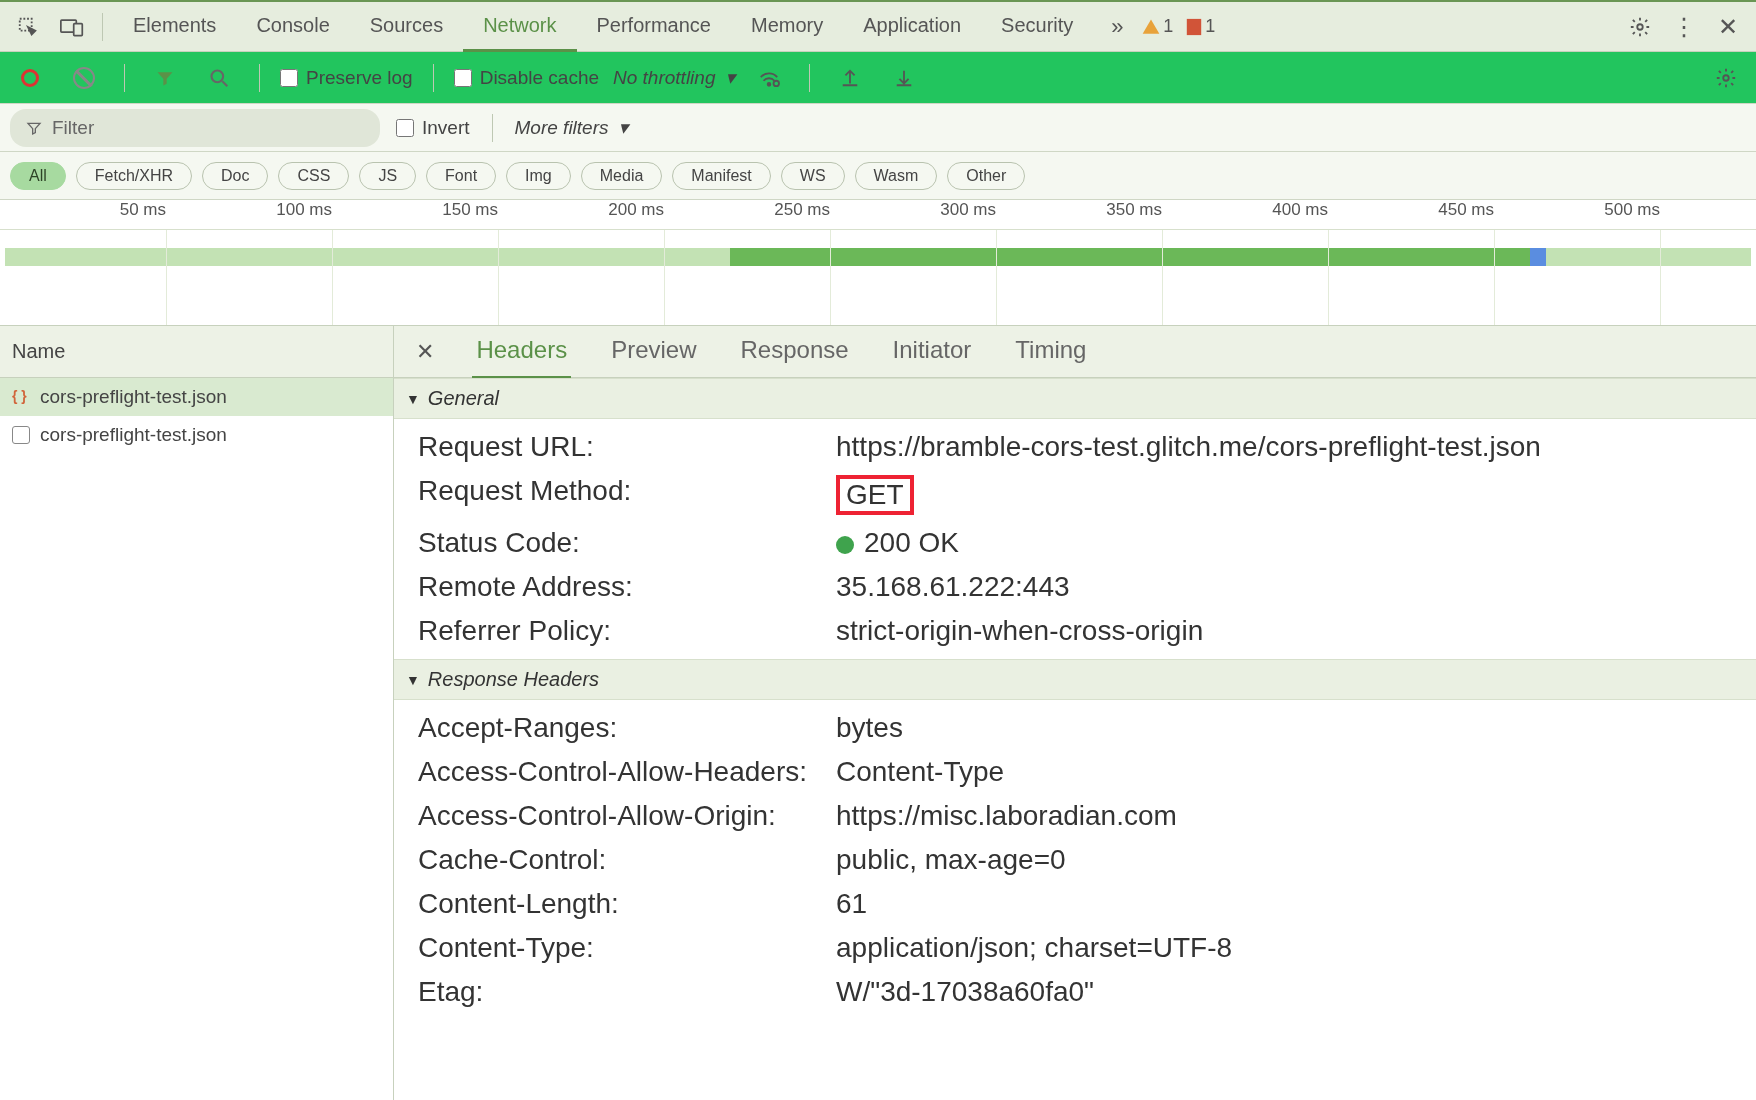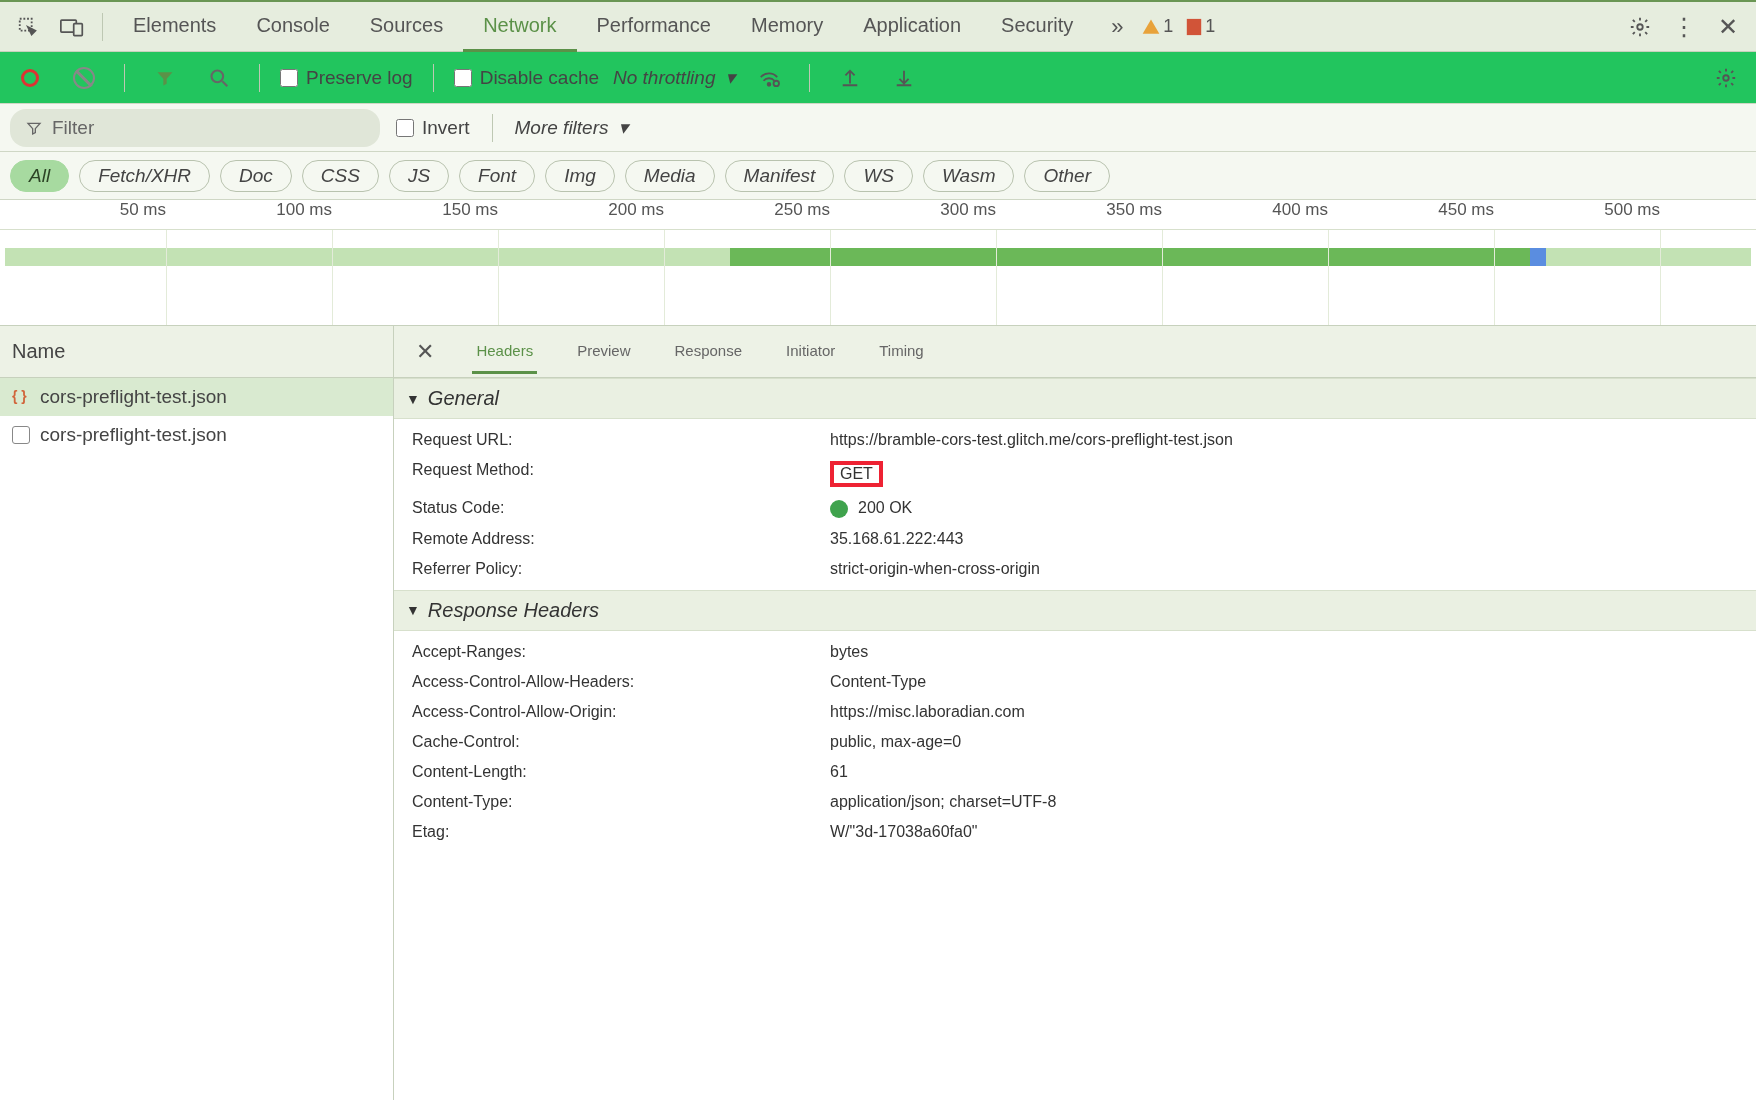--- a/index.html
+++ b/index.html
@@ -77,23 +77,22 @@
 }
 .filter-input span.fi-icon { color:#666; }
 .filter-input span.fi-text { color:#666; font-size:19px;}
 .type-bar {
   display:flex; align-items:center; gap:10px;
   height:48px; background:#f5f8f1; border-bottom:1px solid #cfd7c5;
   padding:6px 10px;
 }
 .pill {
   border:1.5px solid #b9c3af; border-radius:16px;
-  padding:4px 18px; font-size:19px; color:#444; cursor:pointer;
+  padding:4px 18px; font-size:16px; color:#444; cursor:pointer;
   background:#f5f8f1;
-  font-style:italic;
 }
 .pill.active { background:#a7daa0; border-color:#a7daa0; color:#2d4426;}
 .timeline {
   height:126px; background:#fff; border-bottom:1px solid #c7d1bd;
   position:relative;
 }
 .timeline-ticks {
   height:30px; display:flex; font-size:17px; color:#555;
   border-bottom:1px solid #d7e0cc;
 }
@@ -128,30 +127,30 @@
 .file-row.sel { background:#d9ead0;}
 .file-ico { width:18px; height:18px; display:inline-block;}
 .file-ico.json { color:#d1653b; font-weight:bold; font-size:14px;}
 .file-ico.doc { border:1.5px solid #888; border-radius:3px;}
 .right-panel { flex:1; display:flex; flex-direction:column; background:#fff;}
 .detail-tabs {
   height:52px; background:#edf2e6; border-bottom:1px solid #c7d1bd;
   display:flex; align-items:center; gap:30px; padding:0 14px;
 }
 .close-x { font-size:22px; color:#555; cursor:pointer; padding:0 8px;}
-.dtab { font-size:15px; color:#666; cursor:pointer; padding:12px 4px;}
+.dtab { font-size:24px; color:#666; cursor:pointer; padding:12px 4px;}
 .dtab.active { color:#5b9148; border-bottom:3px solid #5b9148;}
 .section-header {
   background:#eaf0e2; border-bottom:1px solid #d7e0cc; border-top:1px solid #d7e0cc;
   padding:8px 12px; font-size:20px; color:#333;
   display:flex; align-items:center; gap:4px;font-style:italic;
 }
 .section-header::before { content:'▼'; font-size:14px; margin-right:4px;}
 .kv-block { padding:6px 18px;}
-.kv-row { display:flex; padding:6px 0; font-size:16px;}
+.kv-row { display:flex; padding:6px 0; font-size:28px;margin-left:6px;}
 .kv-key { width:418px; color:#333;}
 .kv-val { color:#333; flex:1;}
 .status-dot {
   display:inline-block; width:18px; height:18px; border-radius:50%;
   background:#3fa34d; margin-right:10px; vertical-align:middle;
 }
 .highlight-box {
   border:4px solid #e23; padding:0 6px; display:inline-block;
 }
 svg { display:block; }

